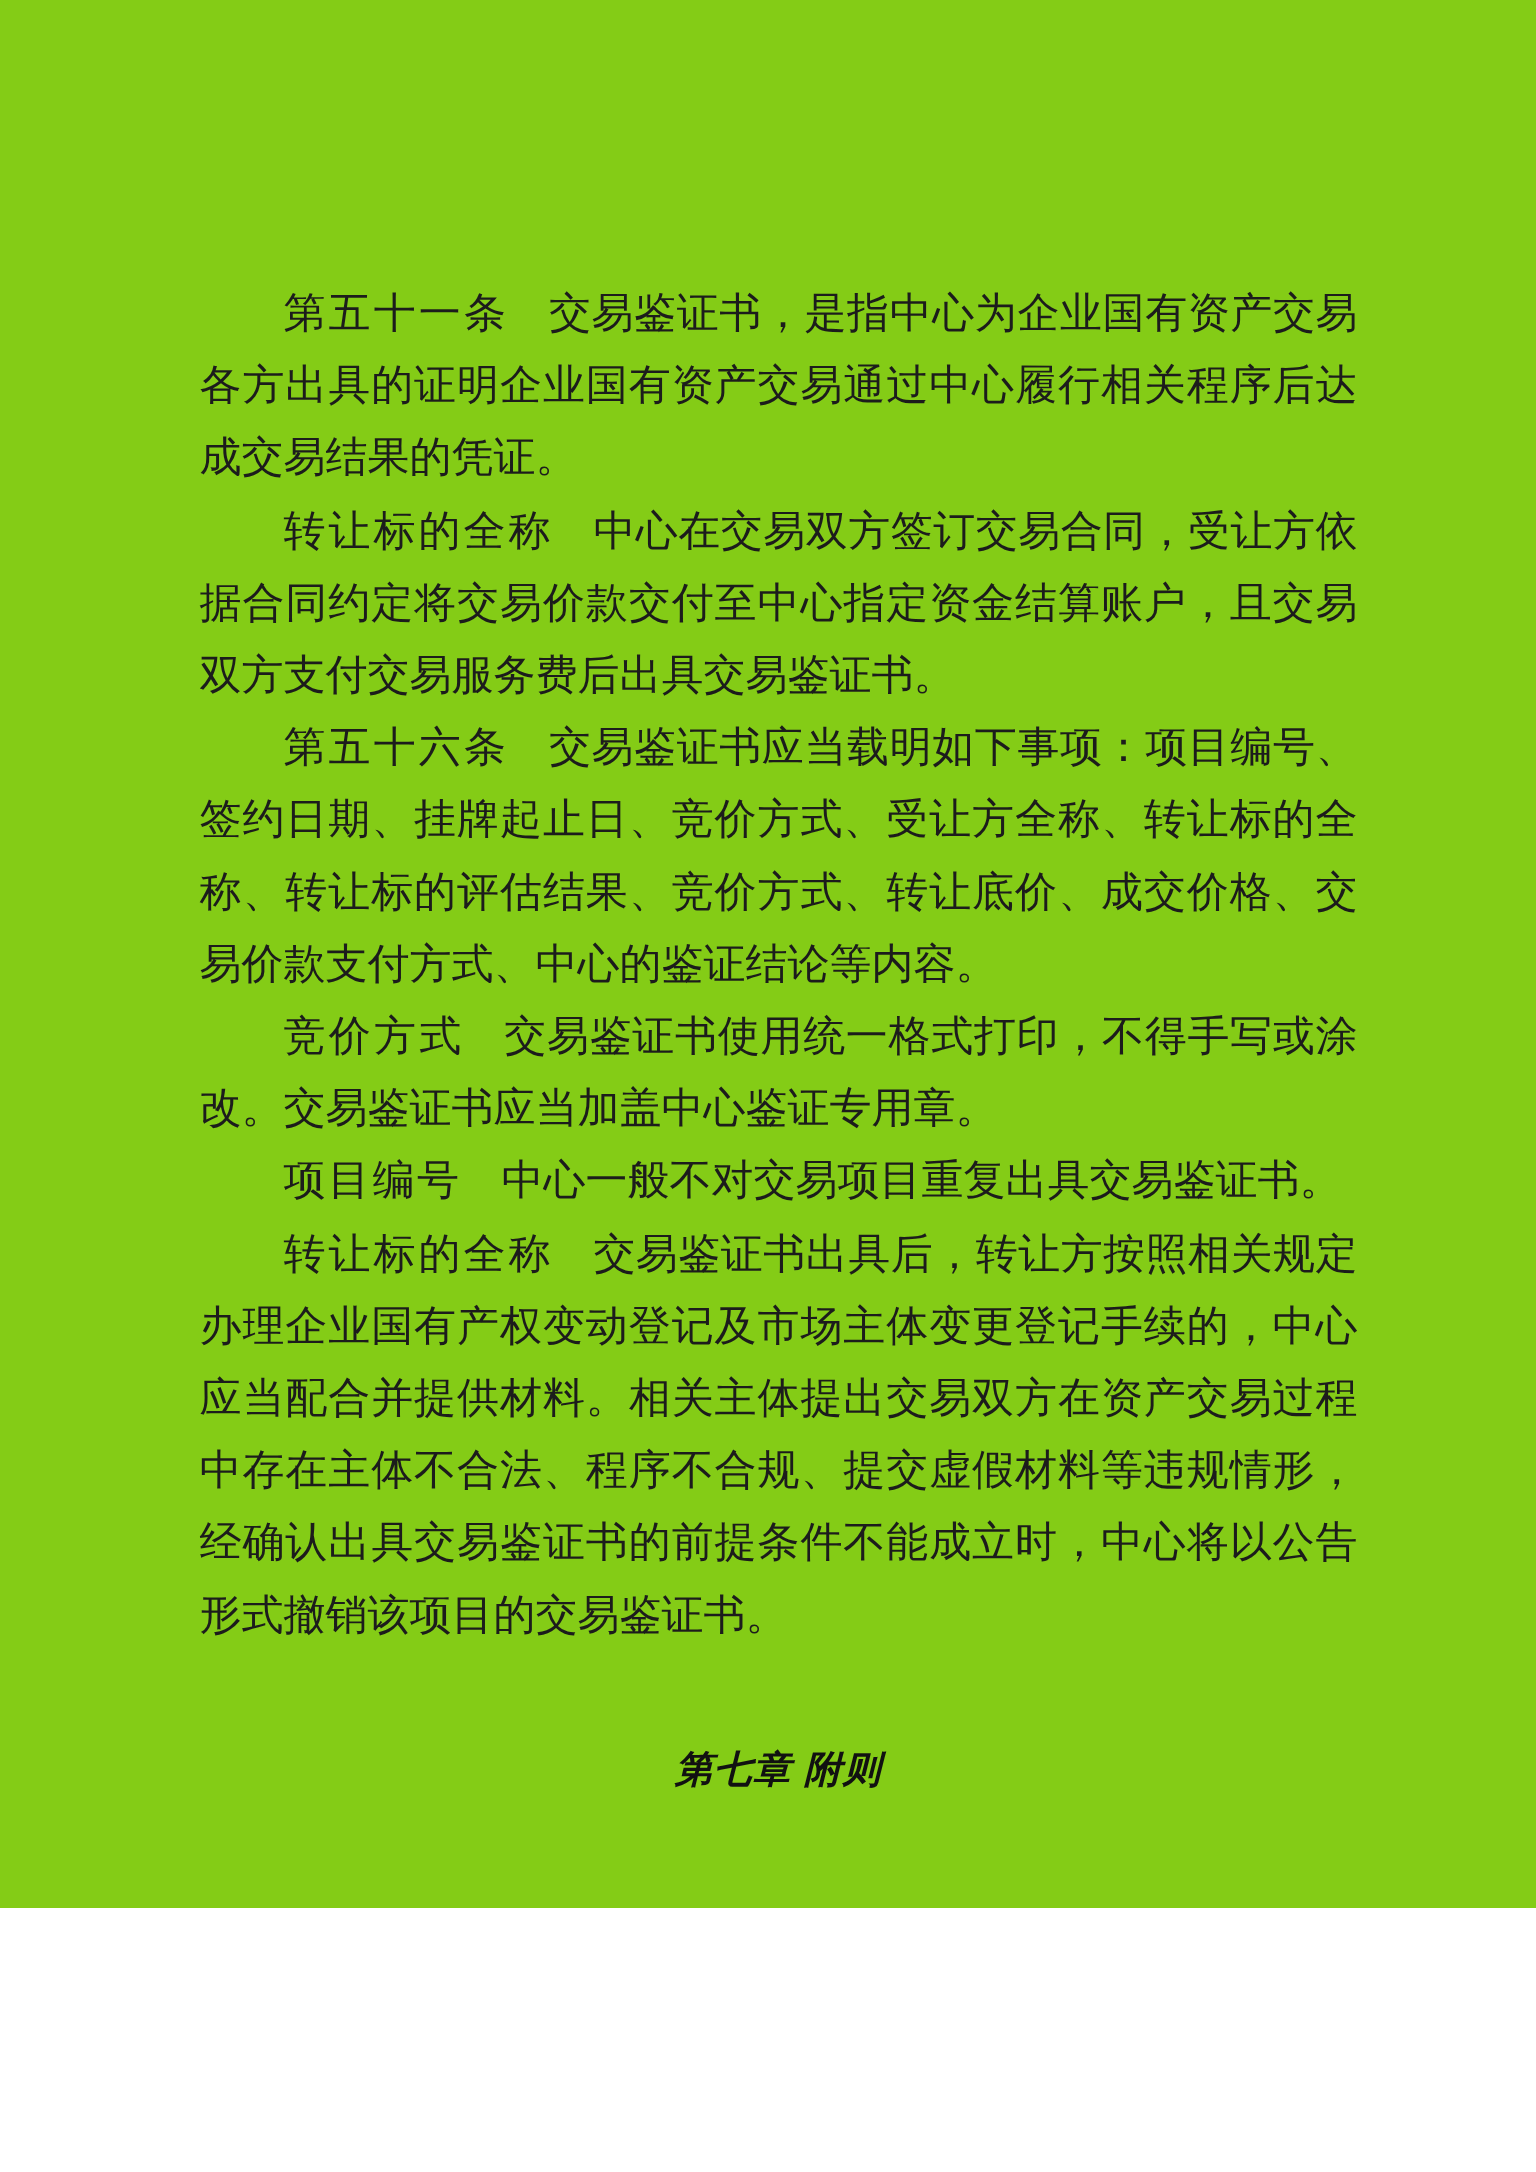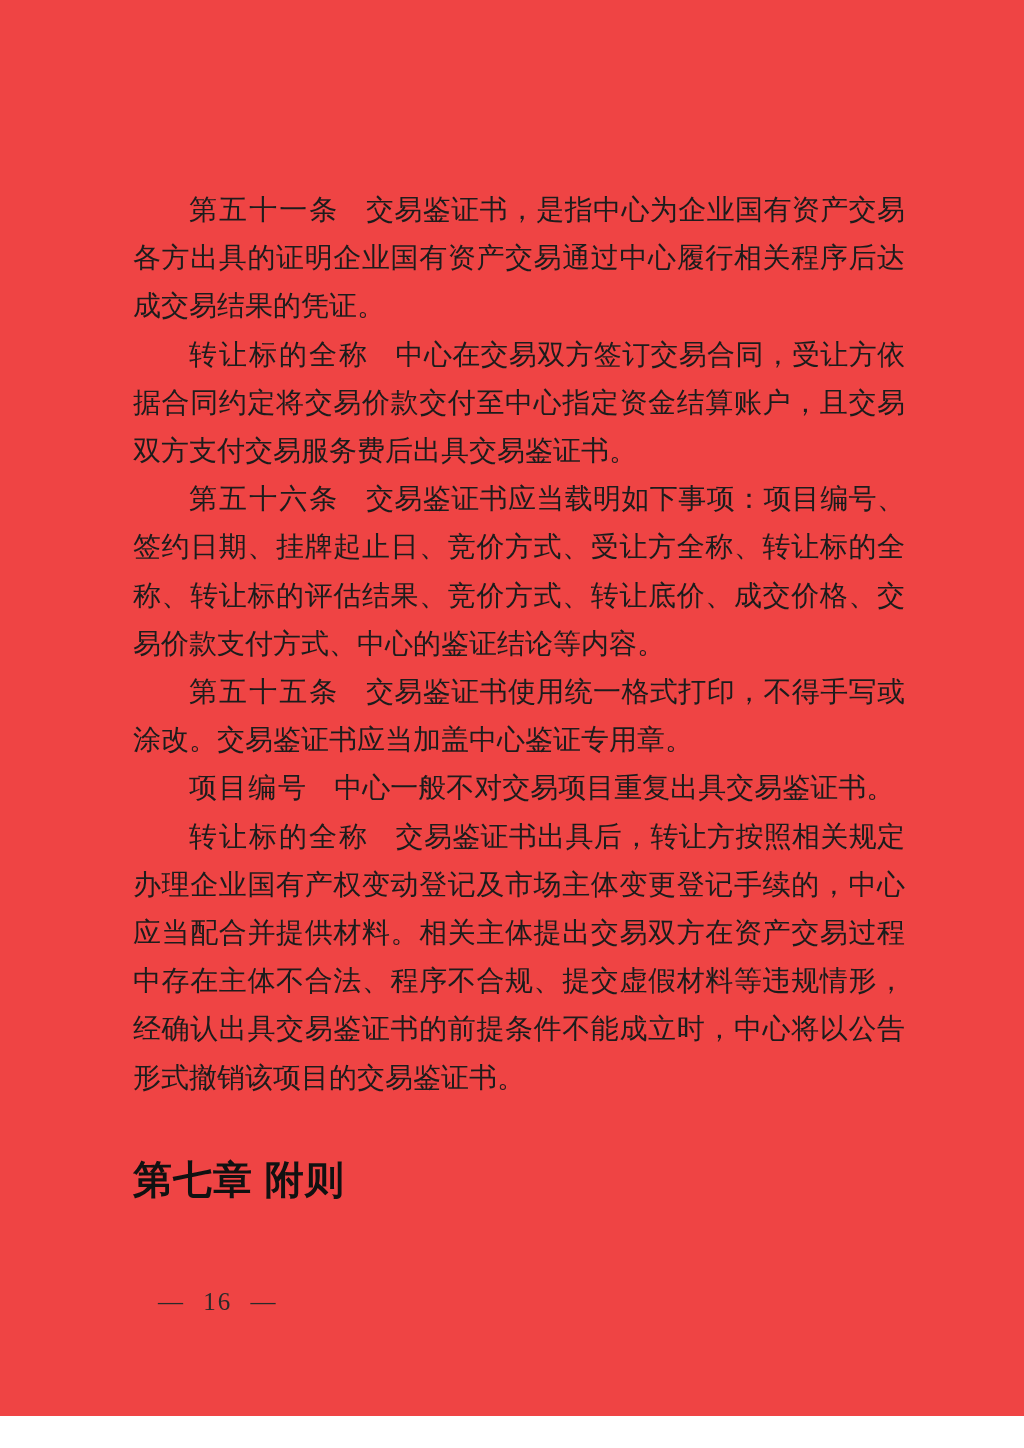--- a/index.html
+++ b/index.html
@@ -3,22 +3,22 @@
 <meta charset="utf-8">
 <style>
   html, body {
     margin: 0;
     padding: 0;
     background: #ffffff;
   }
   .page {
     position: relative;
     width: 1024px;
-    height: 1416px;
-    background: #ef4444;
+    height: 1272px;
+    background: #84cc16;
     overflow: hidden;
   }
   .content {
     position: absolute;
     left: 133px;
     top: 186px;
     width: 772px;
     font-family: "Liberation Serif", serif;
     font-size: 28px;
     line-height: 48.2px;
@@ -28,27 +28,29 @@
   p.article {
     margin: 0;
     text-indent: 2em;
   }
   p.article .art-num {
     margin-right: 0.95em;
     letter-spacing: 0.06em;
   }
   h2.chapter {
     margin: 54px 0 22px 0;
+    text-align: center;
     text-indent: 0;
     font-family: "Liberation Sans", sans-serif;
     font-weight: bold;
-    font-size: 39px;
+    font-size: 25px;
     line-height: 48px;
     color: #111111;
     letter-spacing: 1px;
+    font-style: italic;
   }
   .page-number {
     position: absolute;
     left: 158px;
     top: 1288px;
     font-family: "Liberation Serif", serif;
     font-size: 25px;
     color: #2a2a2a;
     letter-spacing: 2px;
     word-spacing: 10px;
@@ -60,21 +62,21 @@
 
 <div class="page">
   <div class="content">
 
     <p class="article"><span class="art-num">第五十一条</span><span>交易鉴证书，是指中心为企业国有资产交易各方出具的证明企业国有资产交易通过中心履行相关程序后达成交易结果的凭证。</span></p>
 
     <p class="article"><span class="art-num">转让标的全称</span><span>中心在交易双方签订交易合同，受让方依据合同约定将交易价款交付至中心指定资金结算账户，且交易双方支付交易服务费后出具交易鉴证书。</span></p>
 
     <p class="article"><span class="art-num">第五十六条</span><span>交易鉴证书应当载明如下事项：项目编号、签约日期、挂牌起止日、竞价方式、受让方全称、转让标的全称、转让标的评估结果、竞价方式、转让底价、成交价格、交易价款支付方式、中心的鉴证结论等内容。</span></p>
 
-    <p class="article"><span class="art-num">第五十五条</span><span>交易鉴证书使用统一格式打印，不得手写或涂改。交易鉴证书应当加盖中心鉴证专用章。</span></p>
+    <p class="article"><span class="art-num">竞价方式</span><span>交易鉴证书使用统一格式打印，不得手写或涂改。交易鉴证书应当加盖中心鉴证专用章。</span></p>
 
     <p class="article"><span class="art-num">项目编号</span><span>中心一般不对交易项目重复出具交易鉴证书。</span></p>
 
     <p class="article"><span class="art-num">转让标的全称</span><span>交易鉴证书出具后，转让方按照相关规定办理企业国有产权变动登记及市场主体变更登记手续的，中心应当配合并提供材料。相关主体提出交易双方在资产交易过程中存在主体不合法、程序不合规、提交虚假材料等违规情形，经确认出具交易鉴证书的前提条件不能成立时，中心将以公告形式撤销该项目的交易鉴证书。</span></p>
 
     <h2 class="chapter">第七章 附则</h2>
 
 
   </div>
 

